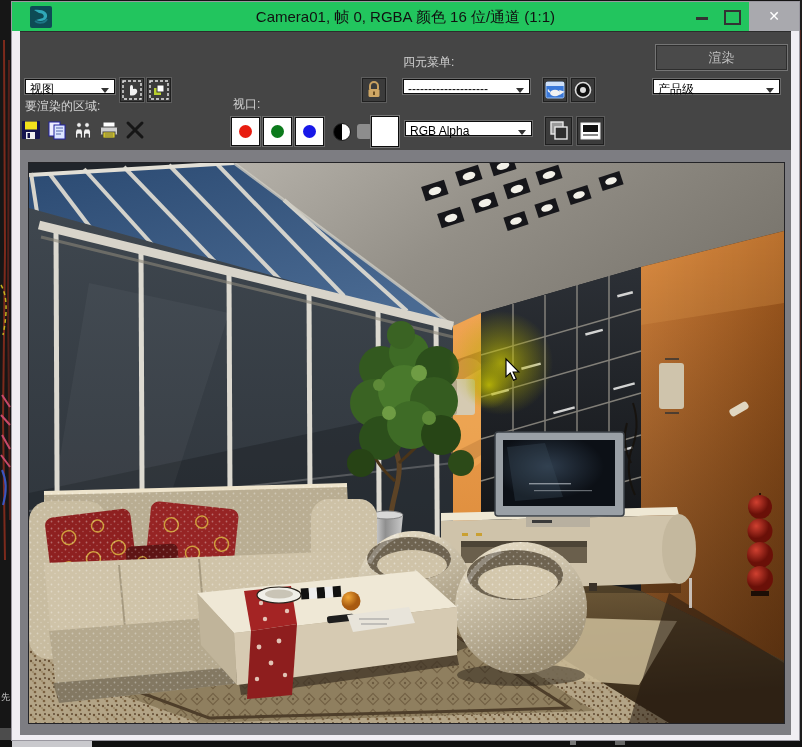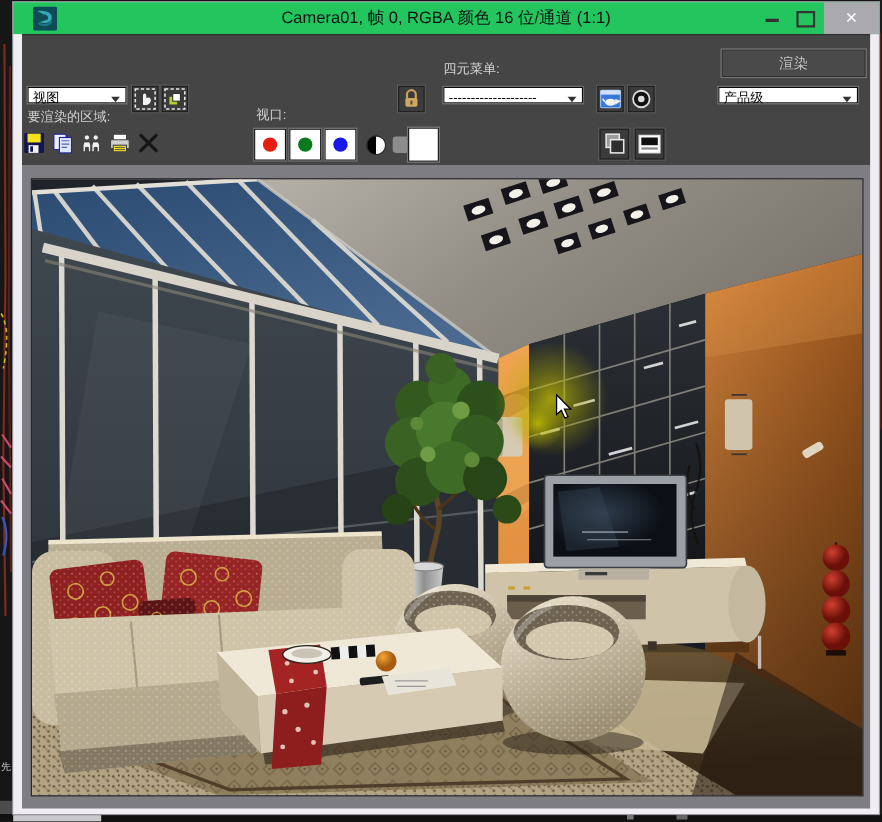--- a/index.html
+++ b/index.html
@@ -184,20 +184,23 @@
       <div class="chan" style="left:243px;top:85px;">
           <span class="dot" style="background:#0c7a1c;"></span>
         </div>
       <div class="chan" style="left:275px;top:85px;">
           <span class="dot" style="background:#1818e8;"></span>
         </div>
       <span class="mono-ico" style="left:313px;top:91px;"></span>
       <span class="alpha-ico" style="left:337px;top:92px;"></span>
       <span class="swatch" style="left:351px;top:84px;"></span>
 
+      <div class="dd" style="left:385px;top:89px;width:127px;">
+        <span>RGB Alpha</span><span class="caret"></span>
+      </div>
       <div class="ibtn" style="left:525px;top:85px;width:27px;height:28px;">
         <svg width="25" height="26" viewBox="0 0 25 26">
           <rect x="5" y="4" width="12" height="12" fill="#9a9a9a" stroke="#e8e8e8" stroke-width="1.4"></rect>
           <rect x="9" y="9" width="12" height="12" fill="#2e2e2e" stroke="#e8e8e8" stroke-width="1.4"></rect>
         </svg>
       </div>
       <div class="ibtn" style="left:557px;top:85px;width:27px;height:28px;">
         <svg width="25" height="26" viewBox="0 0 25 26">
           <rect x="3" y="5" width="19" height="16" fill="#fff" stroke="#e8e8e8"></rect>
           <rect x="5" y="7" width="15" height="7" fill="#111"></rect>

